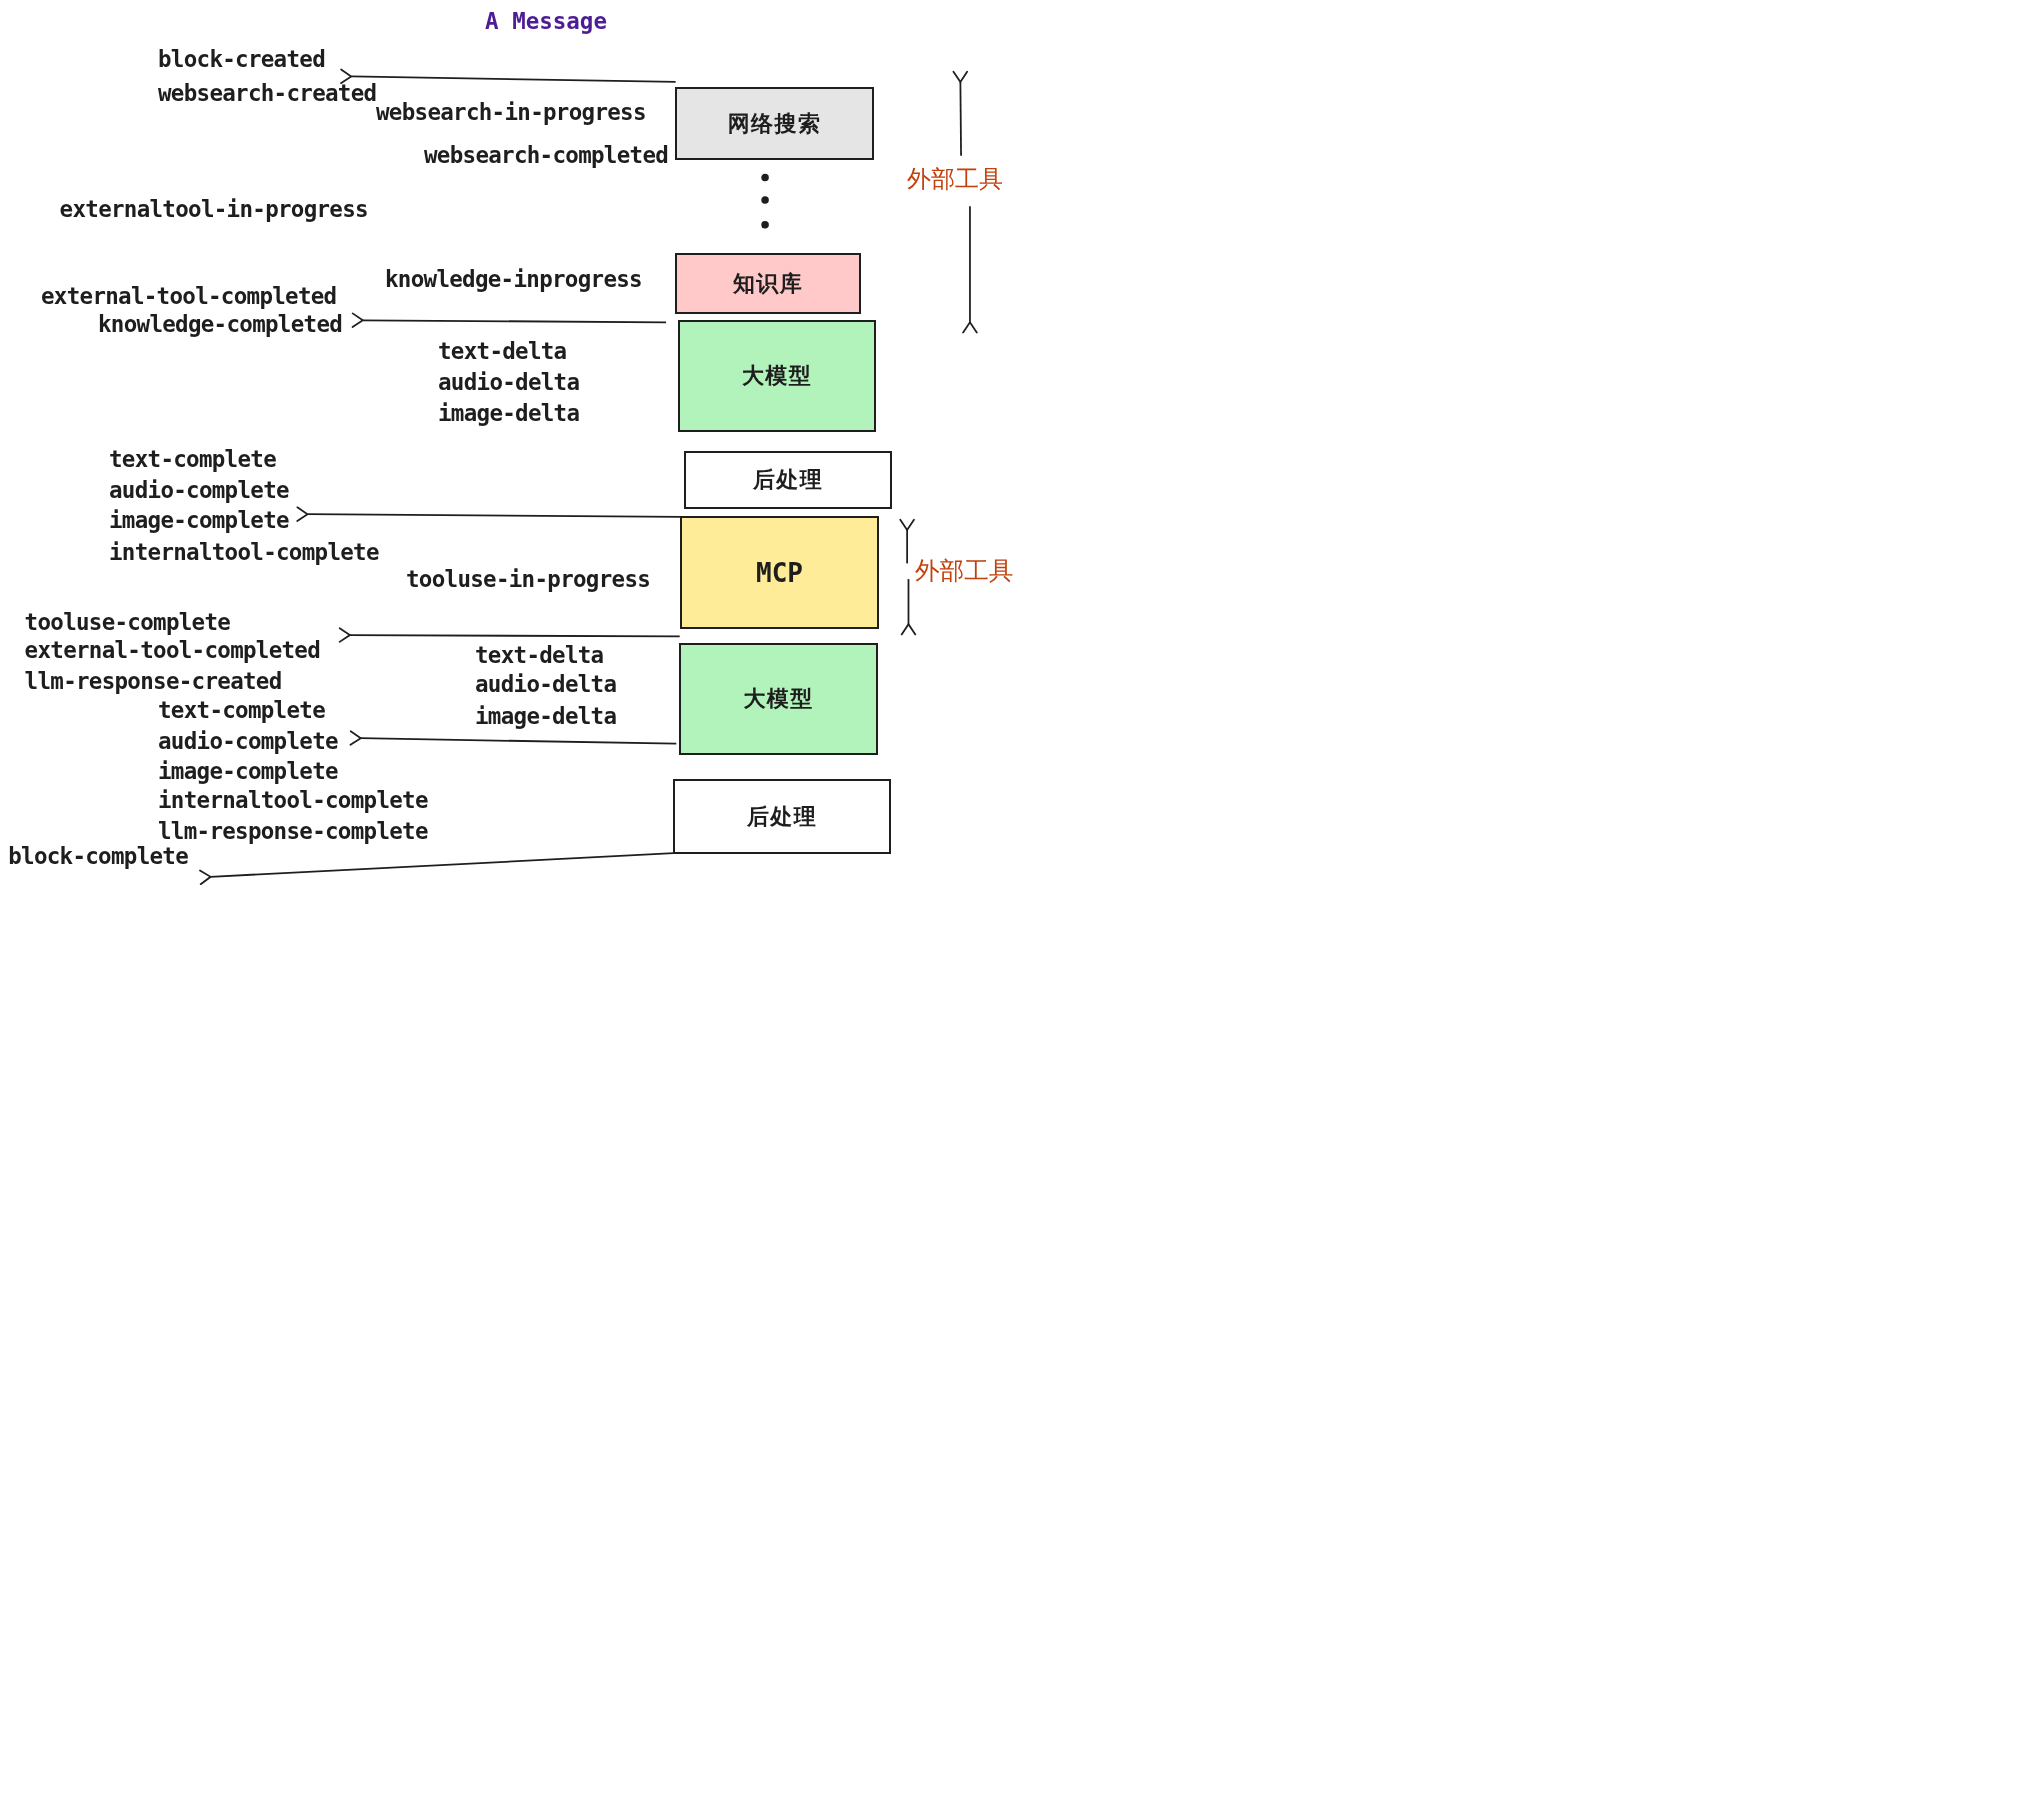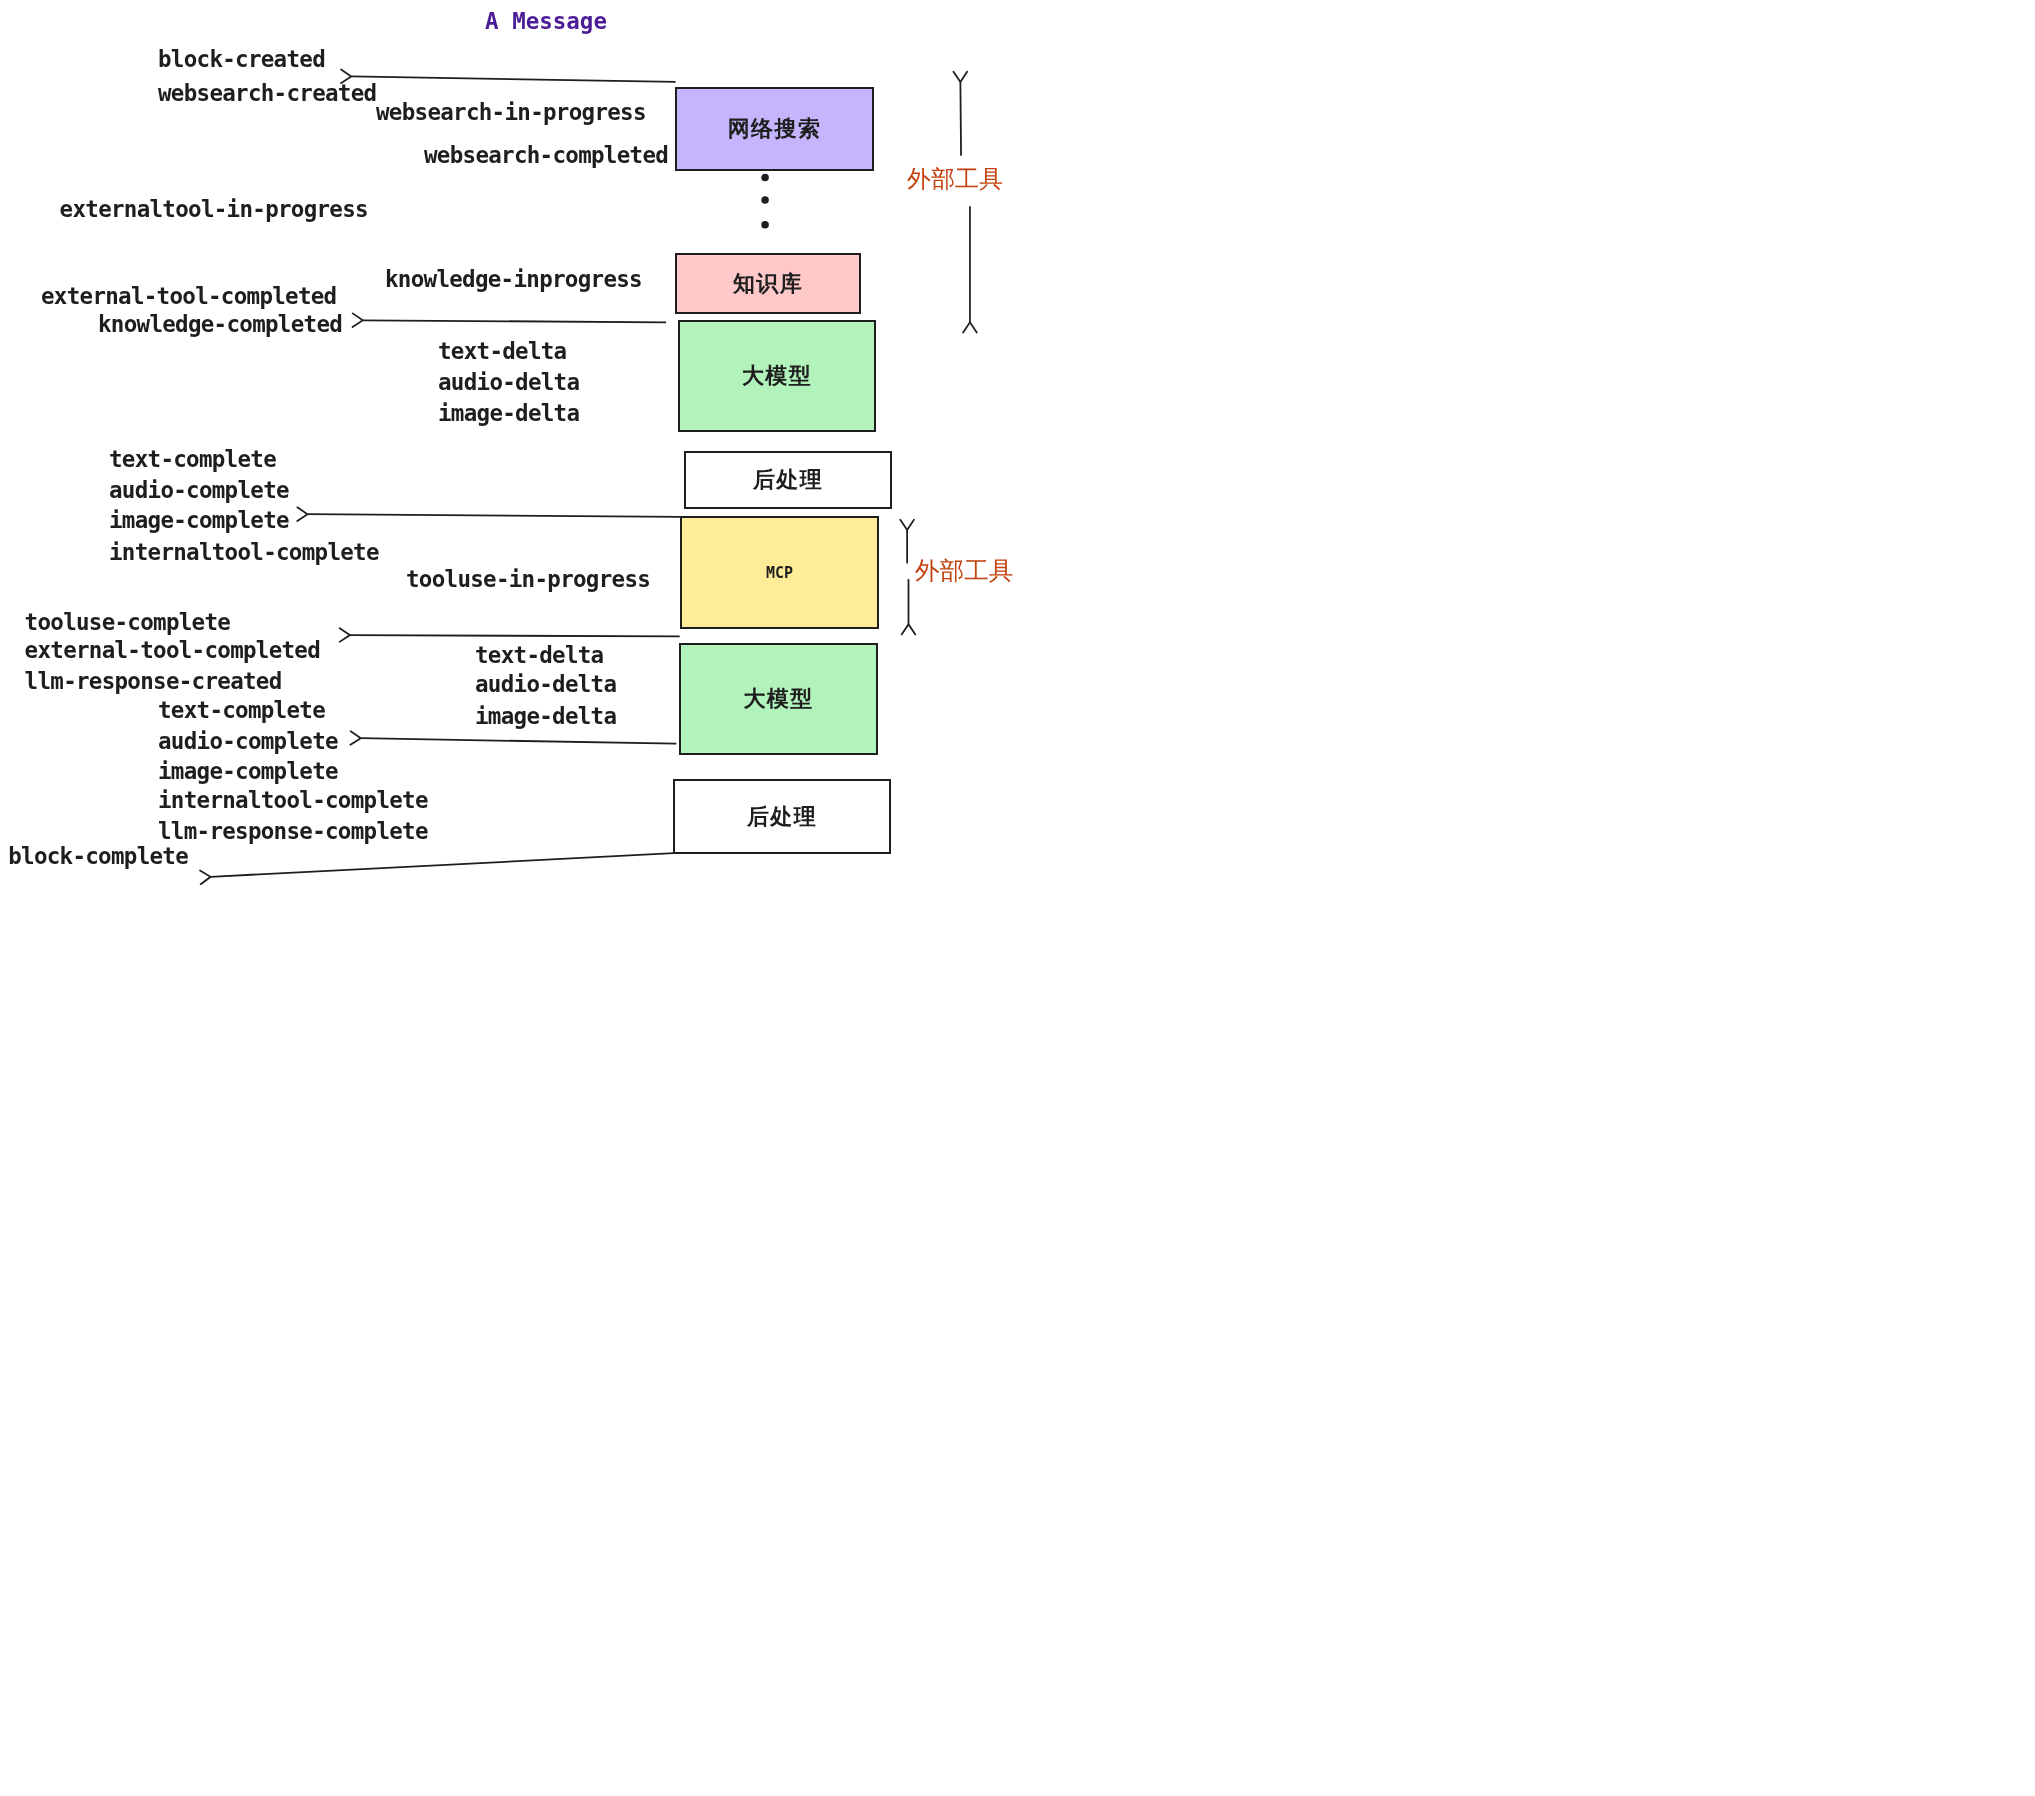--- a/index.html
+++ b/index.html
@@ -26,21 +26,21 @@
   }
   .box .lbl{
     font-size:22px;
     font-weight:600;
     letter-spacing:1.4px;
     white-space:nowrap;
   }
   .box .lbl.mono{
     font-family:"DejaVu Sans Mono", monospace;
     letter-spacing:0;
-    font-size:15px;
+    font-size:26px;
     font-weight:bold;
   }
   .side-label{
     position:absolute;
     color:#c2410c;
     font-weight:400;
     white-space:nowrap;
     transform:translateY(-50%);
   }
   .title{
@@ -54,21 +54,21 @@
   }
   svg.overlay{position:absolute; left:0; top:0; pointer-events:none;}
 </style>
 </head>
 <body>
 
 <div class="stage">
 
   <div class="title" style="left:546px; top:21px;">A Message</div>
 
-  <div class="box" style="left:675px; top:87px; width:199px; height:84px; background:#c4b5fd;">
+  <div class="box" style="left:675px; top:87px; width:199px; height:73px; background:#e5e5e5;">
     <span class="lbl">网络搜索</span>
   </div>
 
   <div class="box" style="left:675px; top:253px; width:186px; height:61px; background:#ffc9c9;">
     <span class="lbl">知识库</span>
   </div>
 
   <div class="box" style="left:678px; top:320px; width:198px; height:112px; background:#b2f2bb;">
     <span class="lbl">大模型</span>
   </div>

